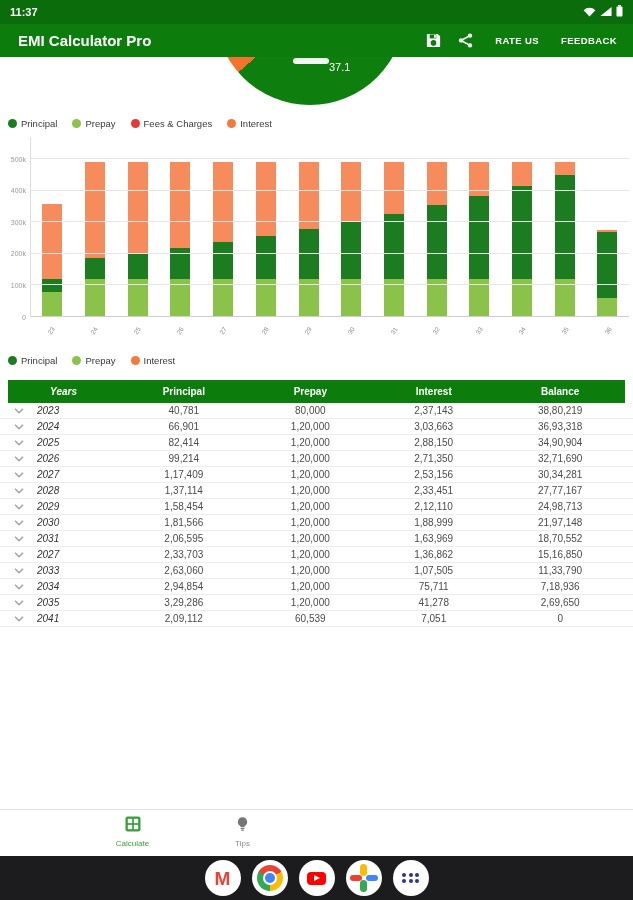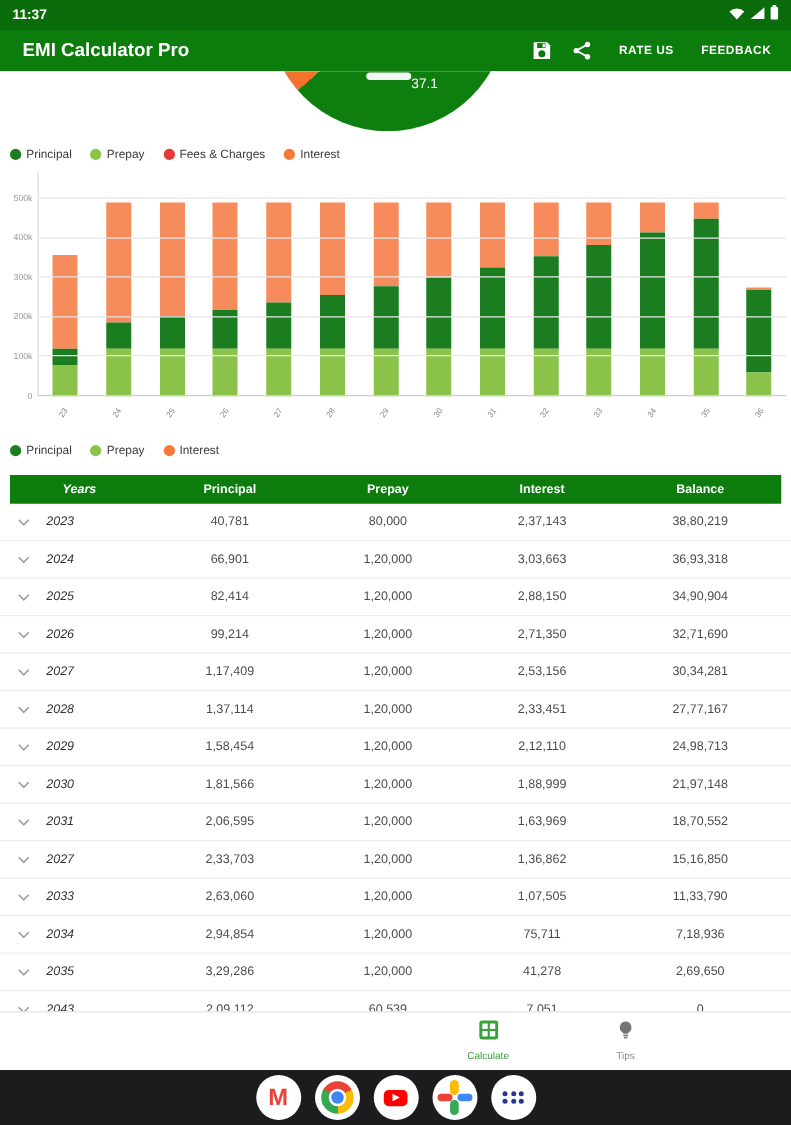--- a/index.html
+++ b/index.html
@@ -41,31 +41,31 @@
     align-items:flex-end;justify-content:space-around;}
   .bar{width:20px;display:flex;flex-direction:column-reverse;}
   .seg{width:100%;}
   .ylab{position:absolute;left:0;width:26px;text-align:right;font-size:7px;color:#999;}
   .xlab{position:absolute;font-size:6.5px;color:#888;
     transform:translateX(-50%) rotate(-55deg);}
   
   .table-header{margin:14px 8px 0;height:23px;background:#0C7D0C;display:flex;align-items:center;}
   .th{color:#fff;font-size:10px;font-weight:bold;text-align:center;}
   .c0{width:18%;font-style:italic;} .c1{width:21%;} .c2{width:20%;} .c3{width:20%;} .c4{width:21%;}
-  .trow{height:30px;display:flex;align-items:center;border-bottom:1px solid #ededed;
+  .trow{height:16px;display:flex;align-items:center;border-bottom:1px solid #ededed;
     padding:0 8px;box-sizing:border-box;cursor:pointer;}
   .tc{text-align:center;font-size:10px;color:#4b4b4b;}
   .years-cell{display:flex;align-items:center;gap:13px;padding-left:6px;
     text-align:left;box-sizing:border-box;}
   .year{font-size:10px;color:#333;}
   .chev{display:flex;align-items:center;}
   
   .bottom-nav{position:absolute;left:0;right:0;bottom:44px;height:46px;background:#fff;
     border-top:1px solid #e3e3e3;display:flex;justify-content:center;}
-  .nav-row{display:flex;width:478px;justify-content:flex-end;padding-top:6px;}
+  .nav-row{display:flex;width:478px;justify-content:flex-start;padding-top:6px;}
   .nav-item{width:110px;display:flex;flex-direction:column;align-items:center;gap:3px;cursor:pointer;}
   .nav-label{font-size:8px;color:#8a8a8a;}
   .nav-item.active .nav-label{color:#3AA03A;}
   
   .dock{position:absolute;left:0;right:0;bottom:0;height:44px;background:#1C1C1E;
     display:flex;align-items:center;justify-content:center;gap:11px;}
   .dock-circle{width:36px;height:36px;border-radius:50%;background:#fff;display:flex;
     align-items:center;justify-content:center;position:relative;cursor:pointer;overflow:hidden;}
   .gmail-m{font-weight:bold;font-size:19px;color:#EA4335;line-height:1;}
   .chrome-ring{width:26px;height:26px;border-radius:50%;
@@ -461,21 +461,21 @@
       <div class="tc c3">41,278</div>
       <div class="tc c4">2,69,650</div>
     </div>
     <div class="trow">
       <div class="tc c0 years-cell">
         <span class="chev">
           <svg width="10" height="6" viewBox="0 0 10 6">
             <path d="M1 0.8 L5 4.8 L9 0.8" fill="none" stroke="#9e9e9e" stroke-width="1.3"></path>
           </svg>
         </span>
-        <span class="year">2043</span>
+        <span class="year">2041</span>
       </div>
       <div class="tc c1">2,09,112</div>
       <div class="tc c2">60,539</div>
       <div class="tc c3">7,051</div>
       <div class="tc c4">0</div>
     </div>
   </div>
 
 <div class="bottom-nav">
   <div class="nav-row" id="navrow">

